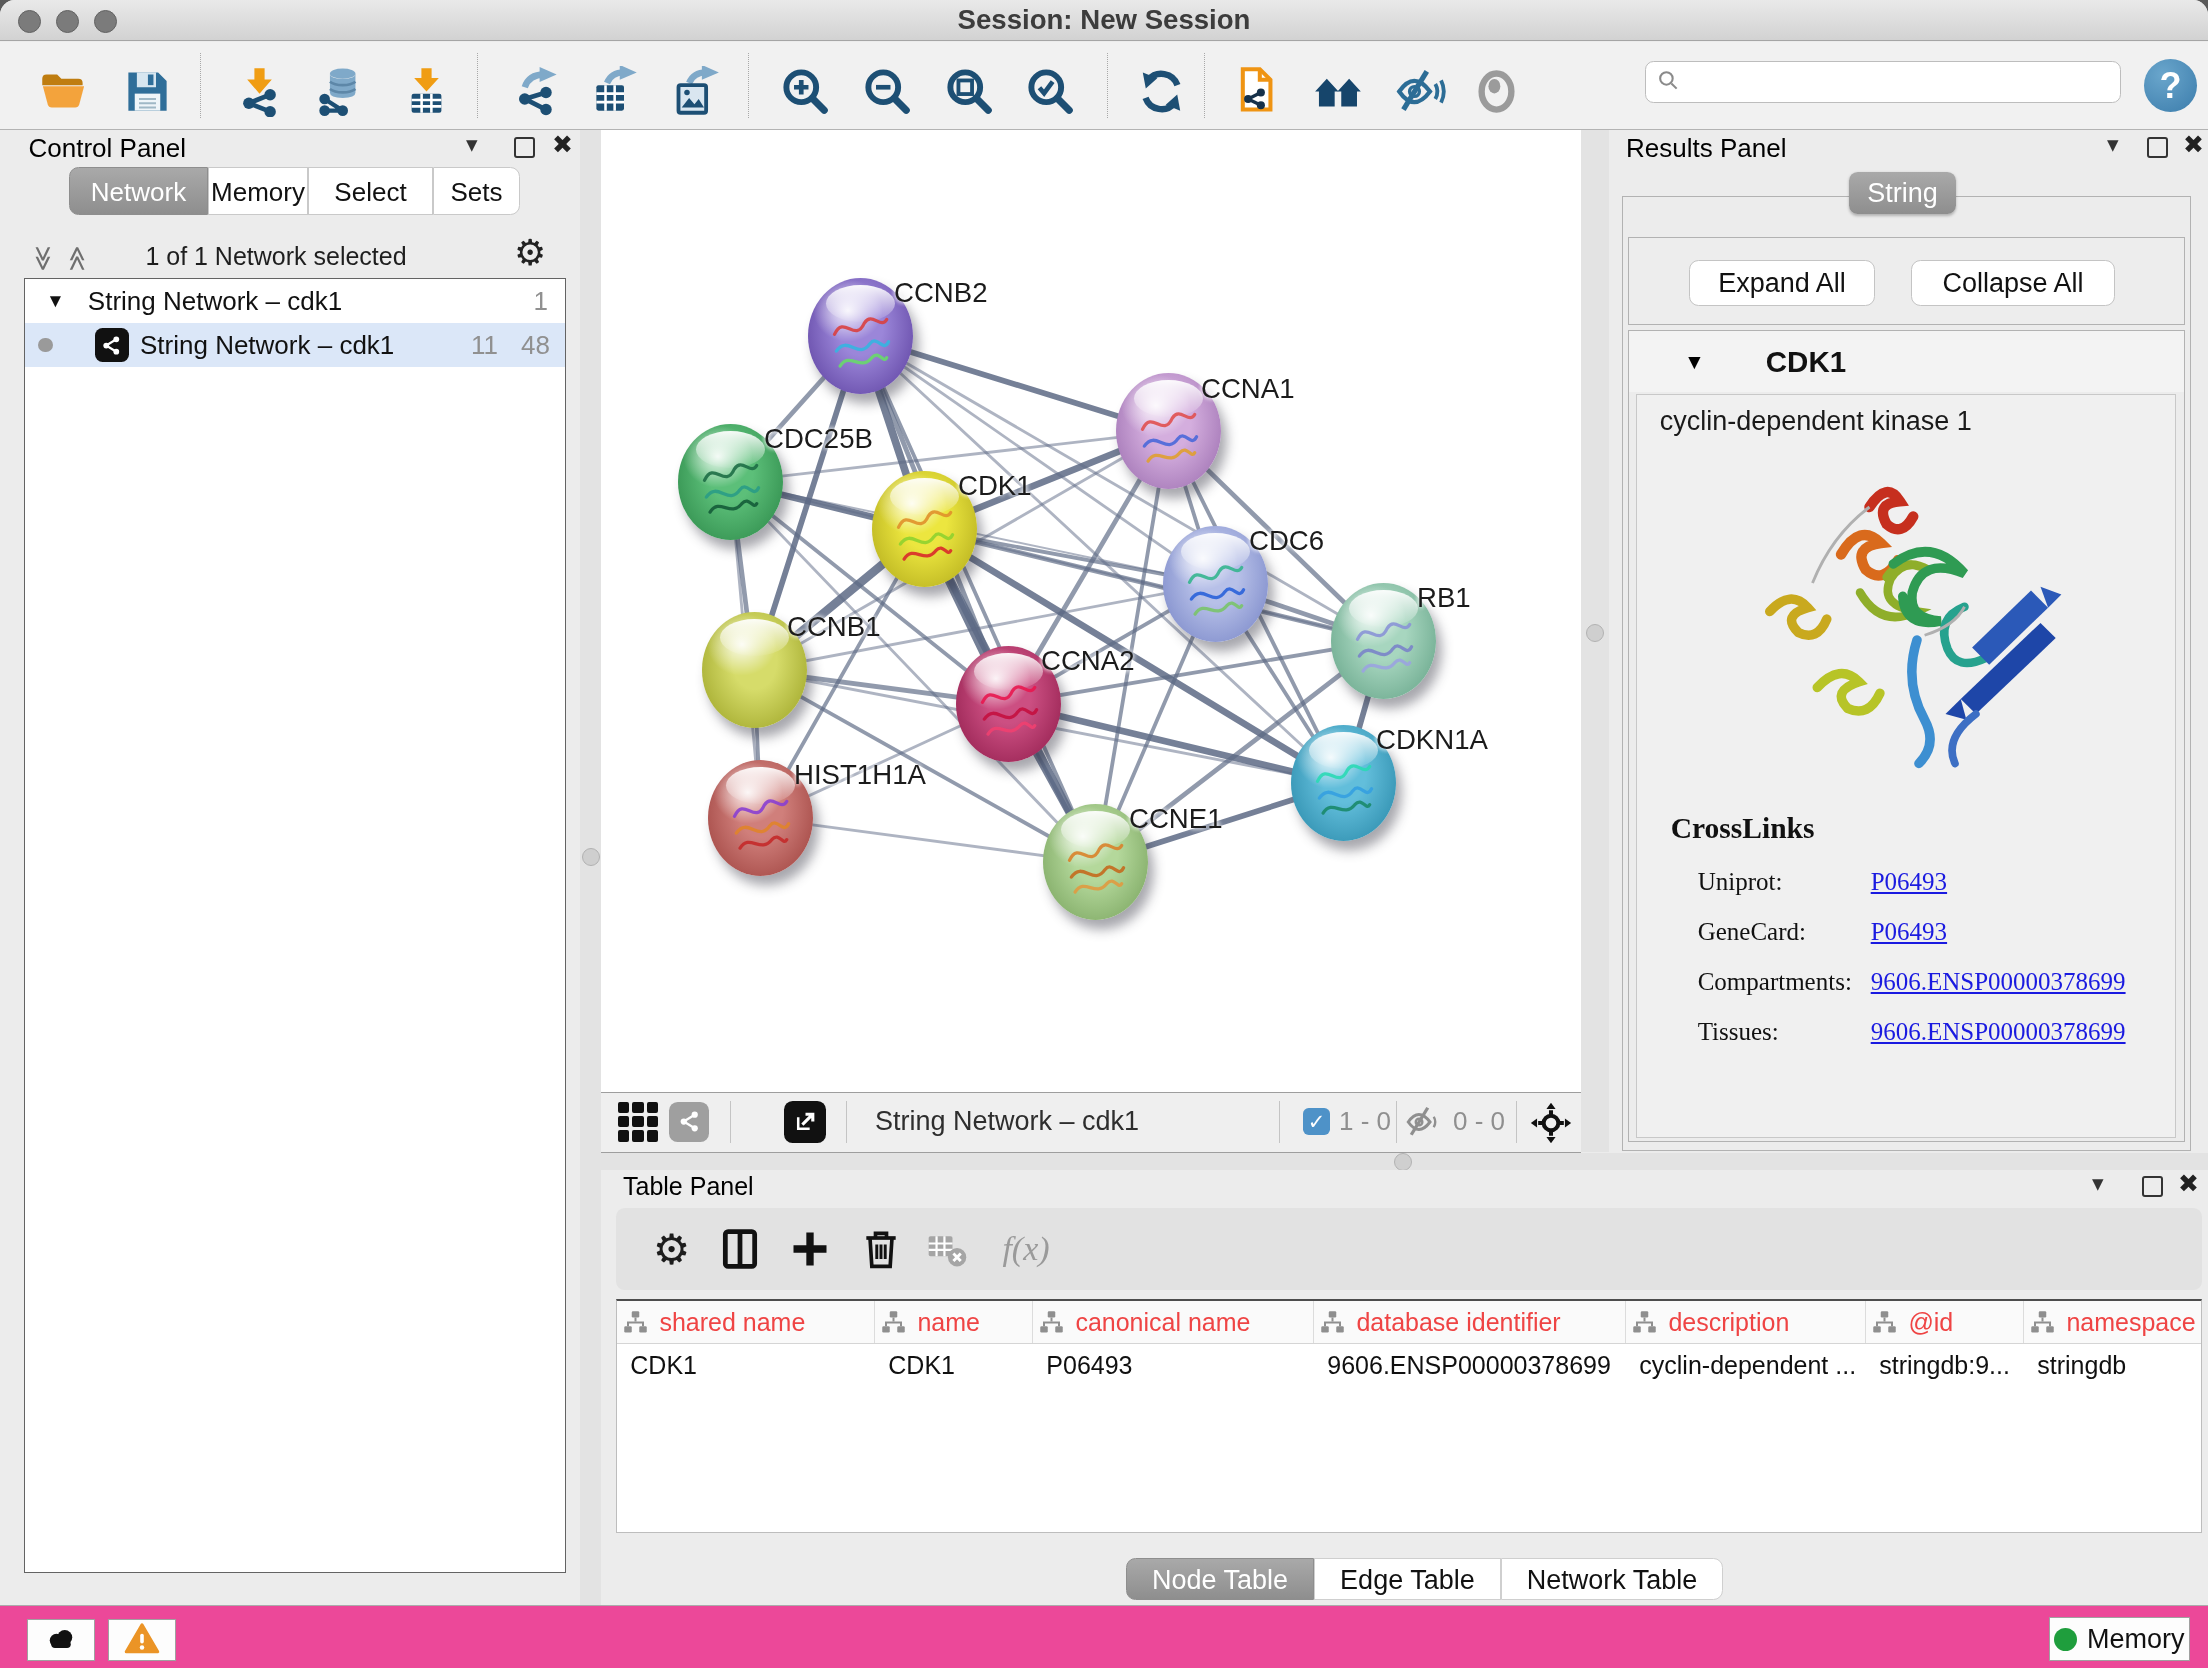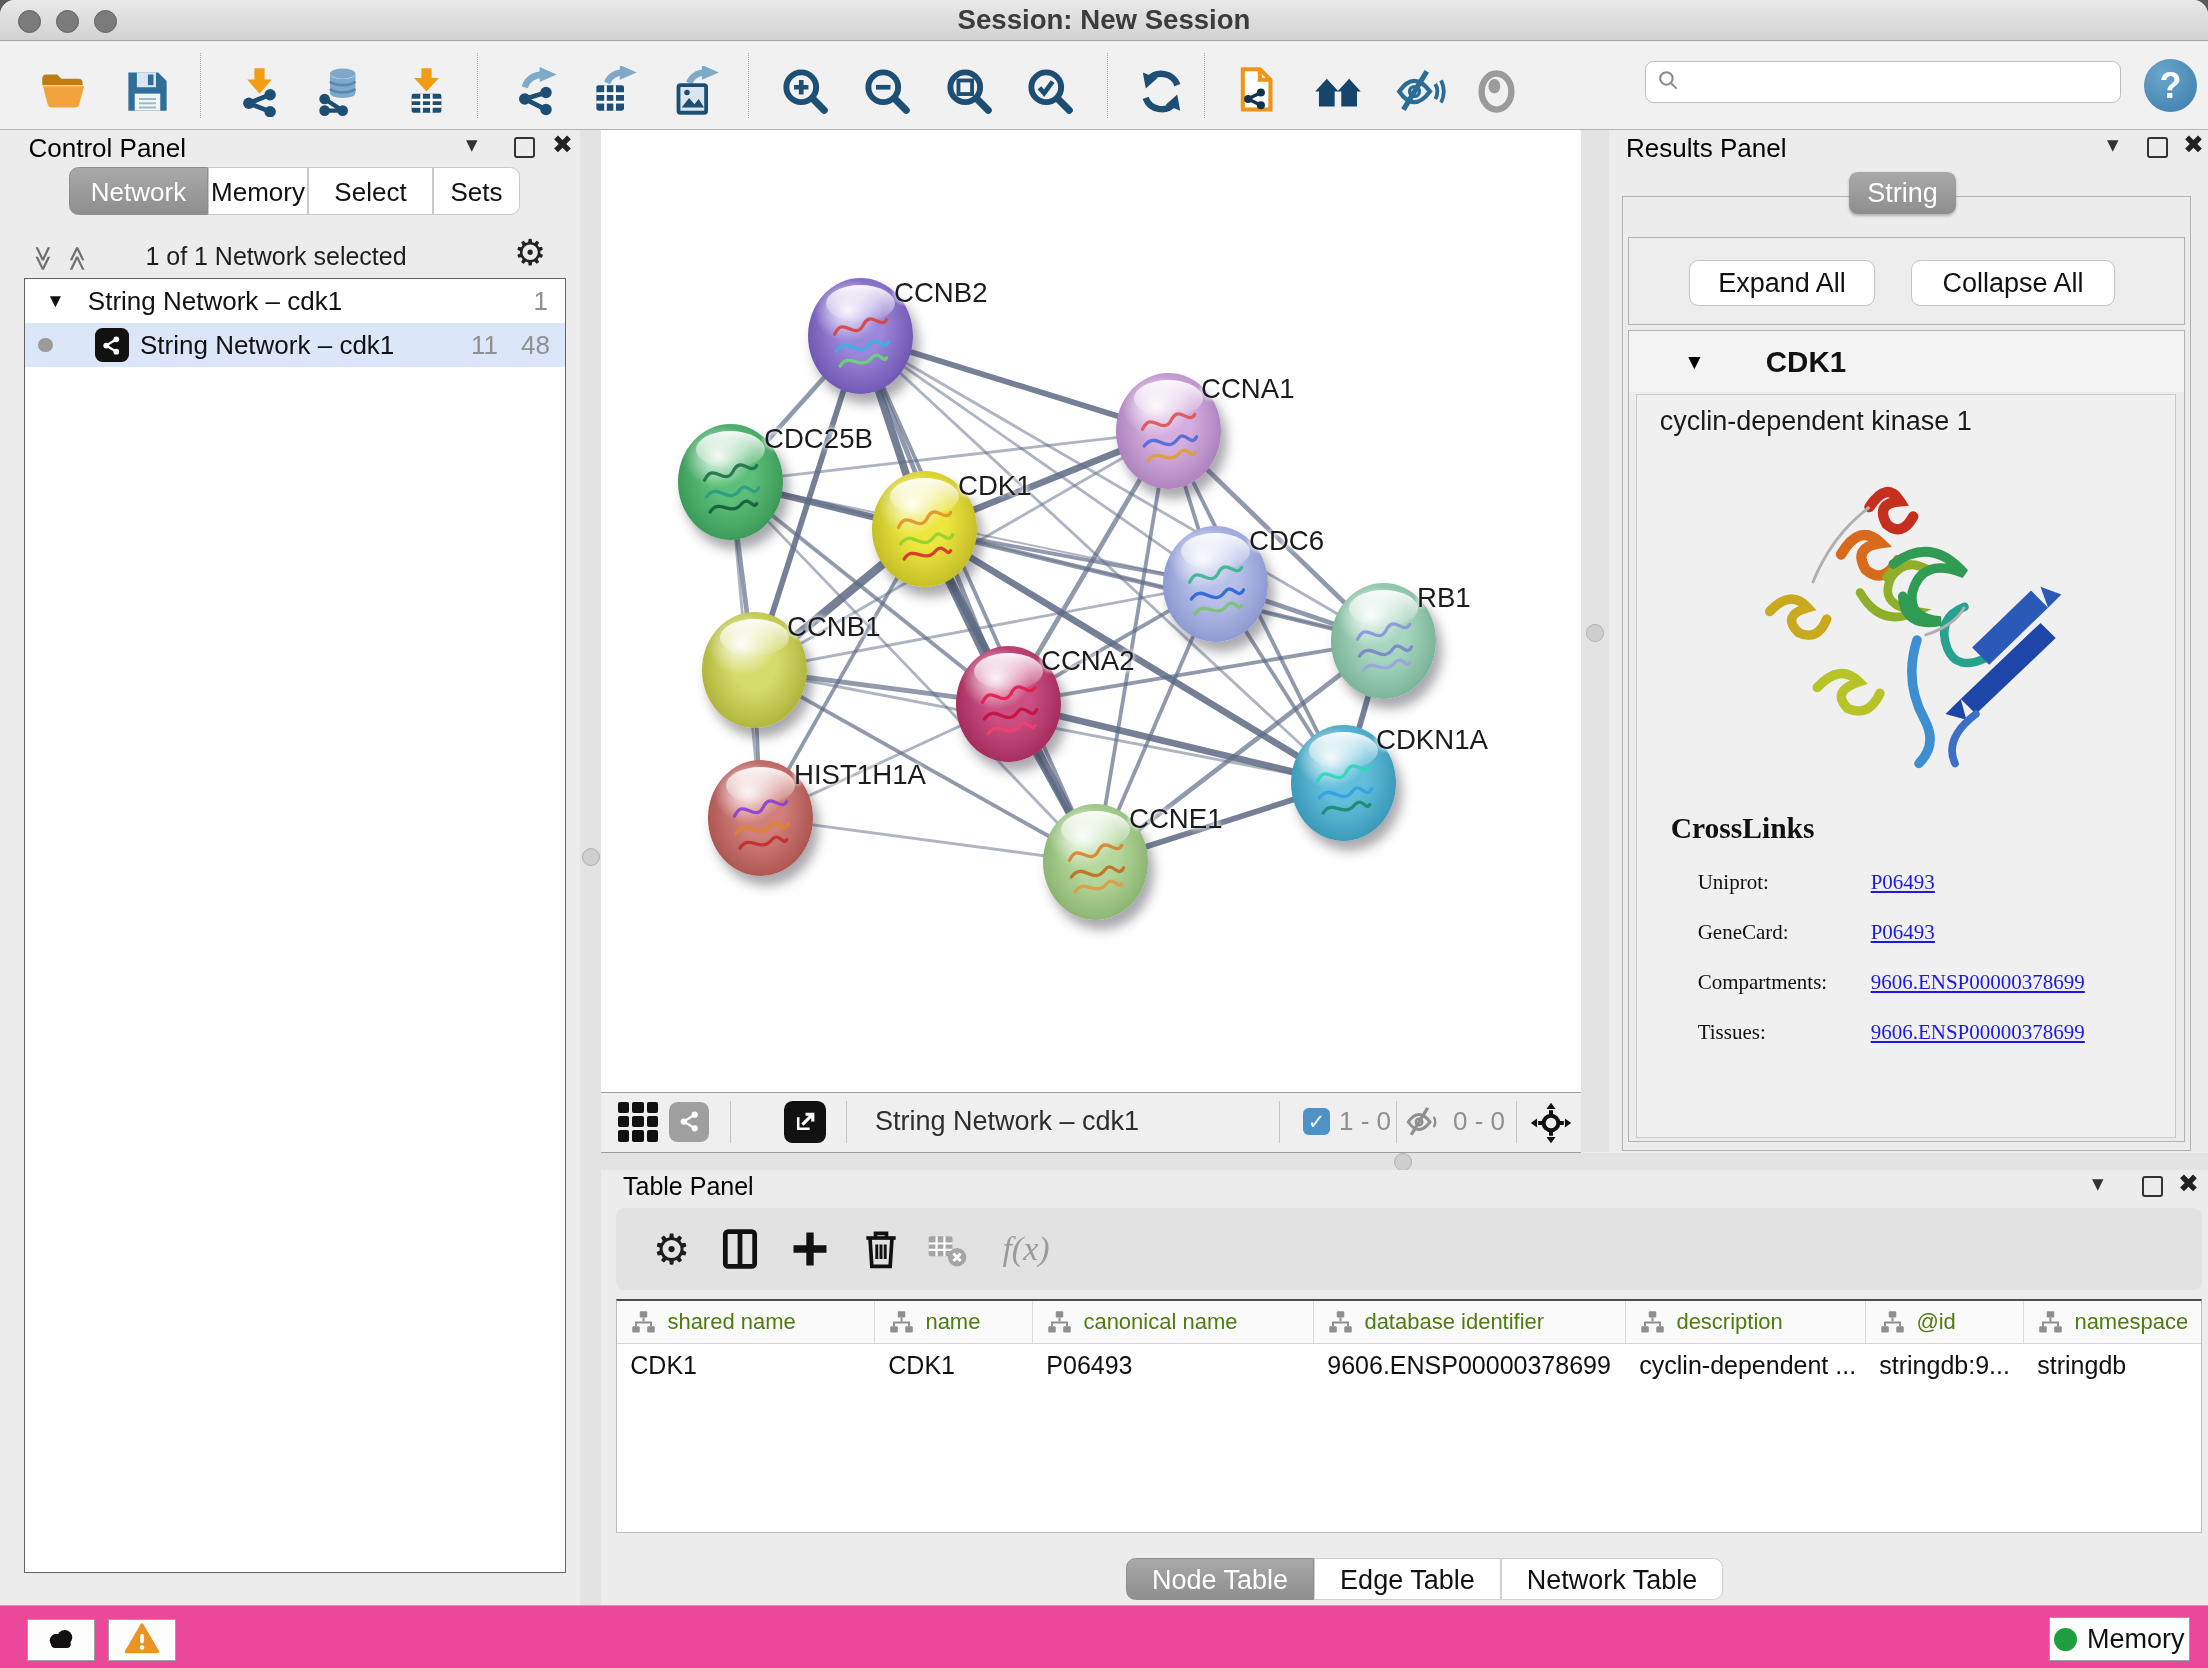--- a/index.html
+++ b/index.html
@@ -70,21 +70,21 @@
   .entrybody{position:absolute;left:6.7px;top:63px;width:540px;height:744px;background:#f0f0f0;border:1px solid #c8c8c8;box-sizing:border-box;}
   .serif{font-family:"Liberation Serif","DejaVu Serif",serif;}
   .xlink{color:#1a1ae0;text-decoration:underline;}
   
   .tpanel{position:absolute;left:601px;top:1170px;width:1607px;height:436px;background:#ececec;}
   .ttoolbar{position:absolute;left:15px;top:38px;width:1586px;height:82px;background:#e2e2e2;border-radius:8.6px;}
   .ticon{position:absolute;top:0;height:82px;display:flex;align-items:center;justify-content:center;width:57px;}
   .ticon svg{width:44px;height:44px;}
   .dtable{position:absolute;left:15px;top:129px;width:1586px;height:234px;background:#fff;border:1px solid #bdbdbd;border-top:2.9px solid #4d4d4d;box-sizing:border-box;}
   .hrow{display:flex;height:42px;background:#fafafa;border-bottom:1.9px solid #d5d5d5;}
-  .hcell{display:flex;align-items:center;box-sizing:border-box;border-right:1.9px solid #dcdcdc;padding-left:14px;font-size:22px;color:#4d7c0f;overflow:hidden;white-space:nowrap;flex:none;}
+  .hcell{display:flex;align-items:center;box-sizing:border-box;border-right:1.9px solid #dcdcdc;padding-left:6px;font-size:25px;color:#ef4444;overflow:hidden;white-space:nowrap;flex:none;}
   .hcell svg{width:25px;height:25px;margin-right:11.4px;flex:none;}
   .drow{display:flex;height:42px;}
   .dcell{box-sizing:border-box;padding-left:13.3px;font-size:25px;color:#101010;line-height:42px;overflow:hidden;white-space:nowrap;flex:none;}
   .c0{width:258px}.c1{width:158px}.c2{width:281px}.c3{width:312px}.c4{width:240px}.c5{width:158px}.c6{width:179px;border-right:none}
   .hscroll{position:absolute;left:27px;top:337px;width:162px;height:14.3px;border-radius:7.6px;background:#b6b6b6;}
   .ttabs{position:absolute;left:525px;top:388px;height:42px;}
   .ttab{display:inline-block;height:42px;line-height:42px;padding:0 25px;font-size:27px;background:#fff;color:#111;border:1px solid #cfcfcf;box-sizing:border-box;}
   .ttab.active{background:linear-gradient(#a9a9a9,#8e8e8e);color:#fff;border-color:#8e8e8e;}
   .ttab.first{border-radius:9.5px 0 0 9.5px;}
   .ttab.last{border-radius:0 9.5px 9.5px 0;}
@@ -549,21 +549,21 @@
             <polygon points="338,166 352,152 330,144" fill="#2b59b8"></polygon>
             <polygon points="246,262 330,182 346,198 262,278" fill="#1e46a8"></polygon>
             <polygon points="246,262 230,278 252,284" fill="#1e46a8"></polygon>
             <path d="M262 278q-34 26-22 52" stroke="#3d6fc4" stroke-width="8" stroke-linecap="round"></path>
             <path d="M150 60q-40 30-60 80" stroke="#b0b0b0" stroke-width="3"></path>
             <path d="M250 165q-10 20-42 30" stroke="#b0b0b0" stroke-width="3"></path>
           </svg>
         </div>
 
         <div class="serif" style="position:absolute;left:34px;top:417px;font-size:29.5px;font-weight:bold;color:#111">CrossLinks</div>
-        <div class="serif" style="position:absolute;left:61px;top:462px;font-size:21px;color:#111;line-height:50px">
+        <div class="serif" style="position:absolute;left:61px;top:462px;font-size:25px;color:#111;line-height:50px">
           <div><span style="display:inline-block;width:173px">Uniprot:</span><a class="xlink">P06493</a></div>
           <div><span style="display:inline-block;width:173px">GeneCard:</span><a class="xlink">P06493</a></div>
           <div><span style="display:inline-block;width:173px">Compartments:</span><a class="xlink">9606.ENSP00000378699</a></div>
           <div><span style="display:inline-block;width:173px">Tissues:</span><a class="xlink">9606.ENSP00000378699</a></div>
         </div>
       </div>
     </div>
   </div>
 
   <div class="tpanel">

